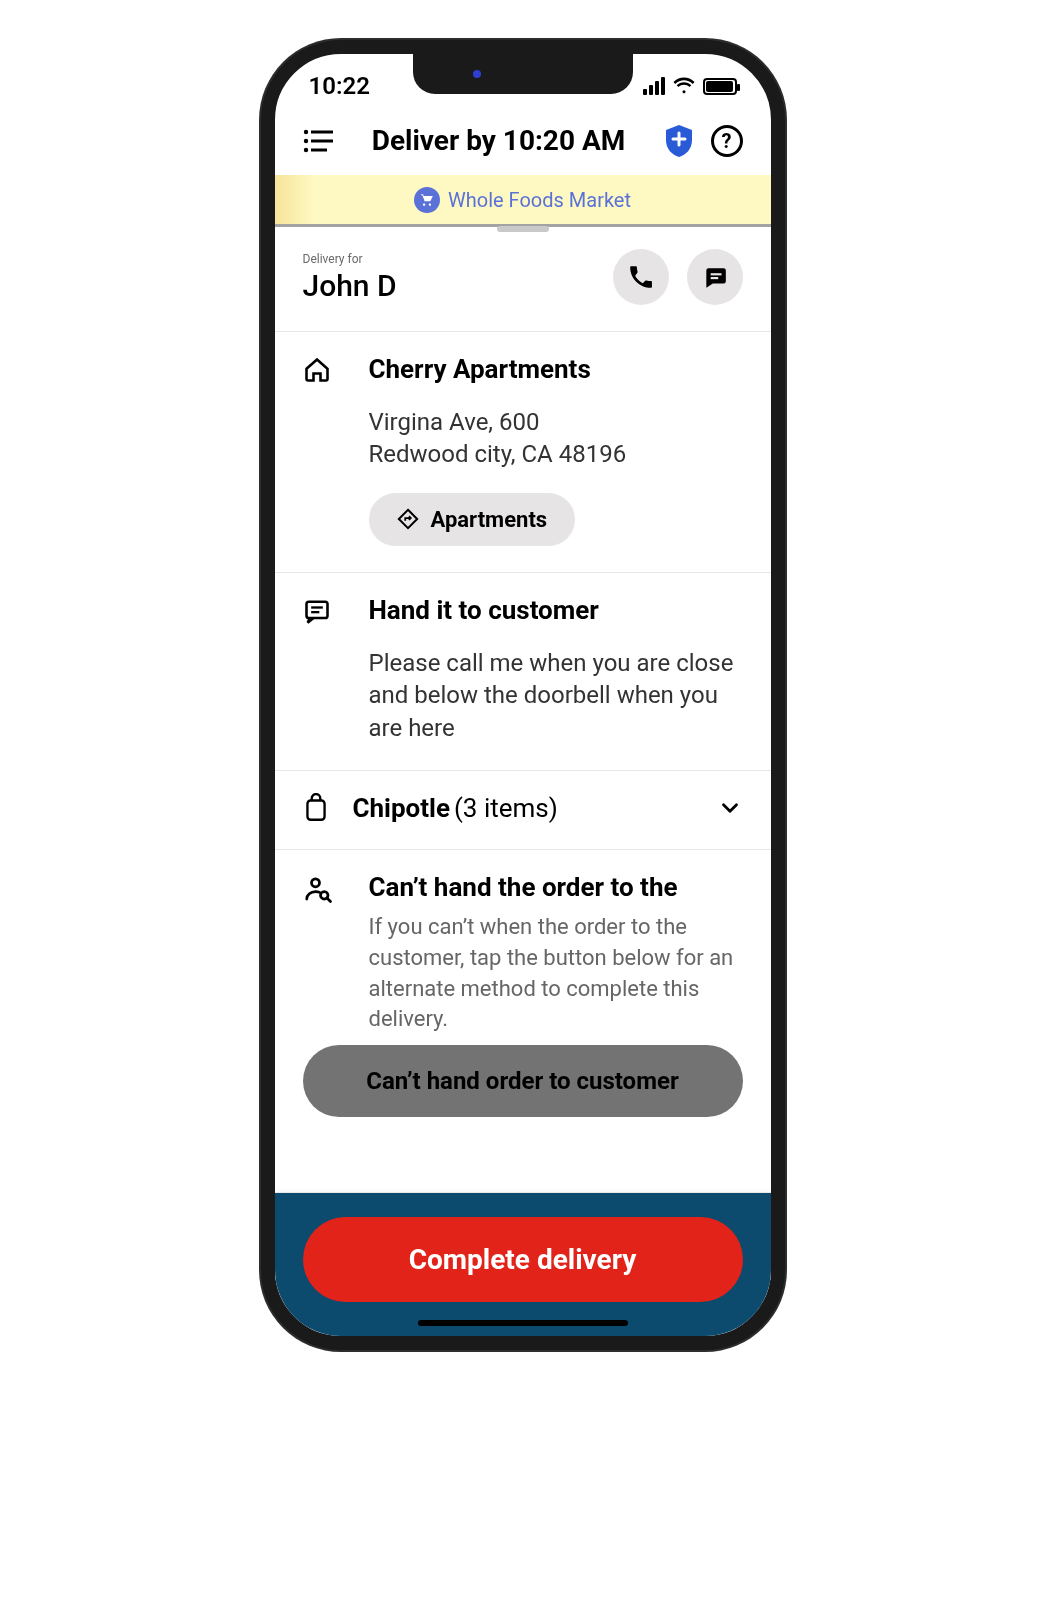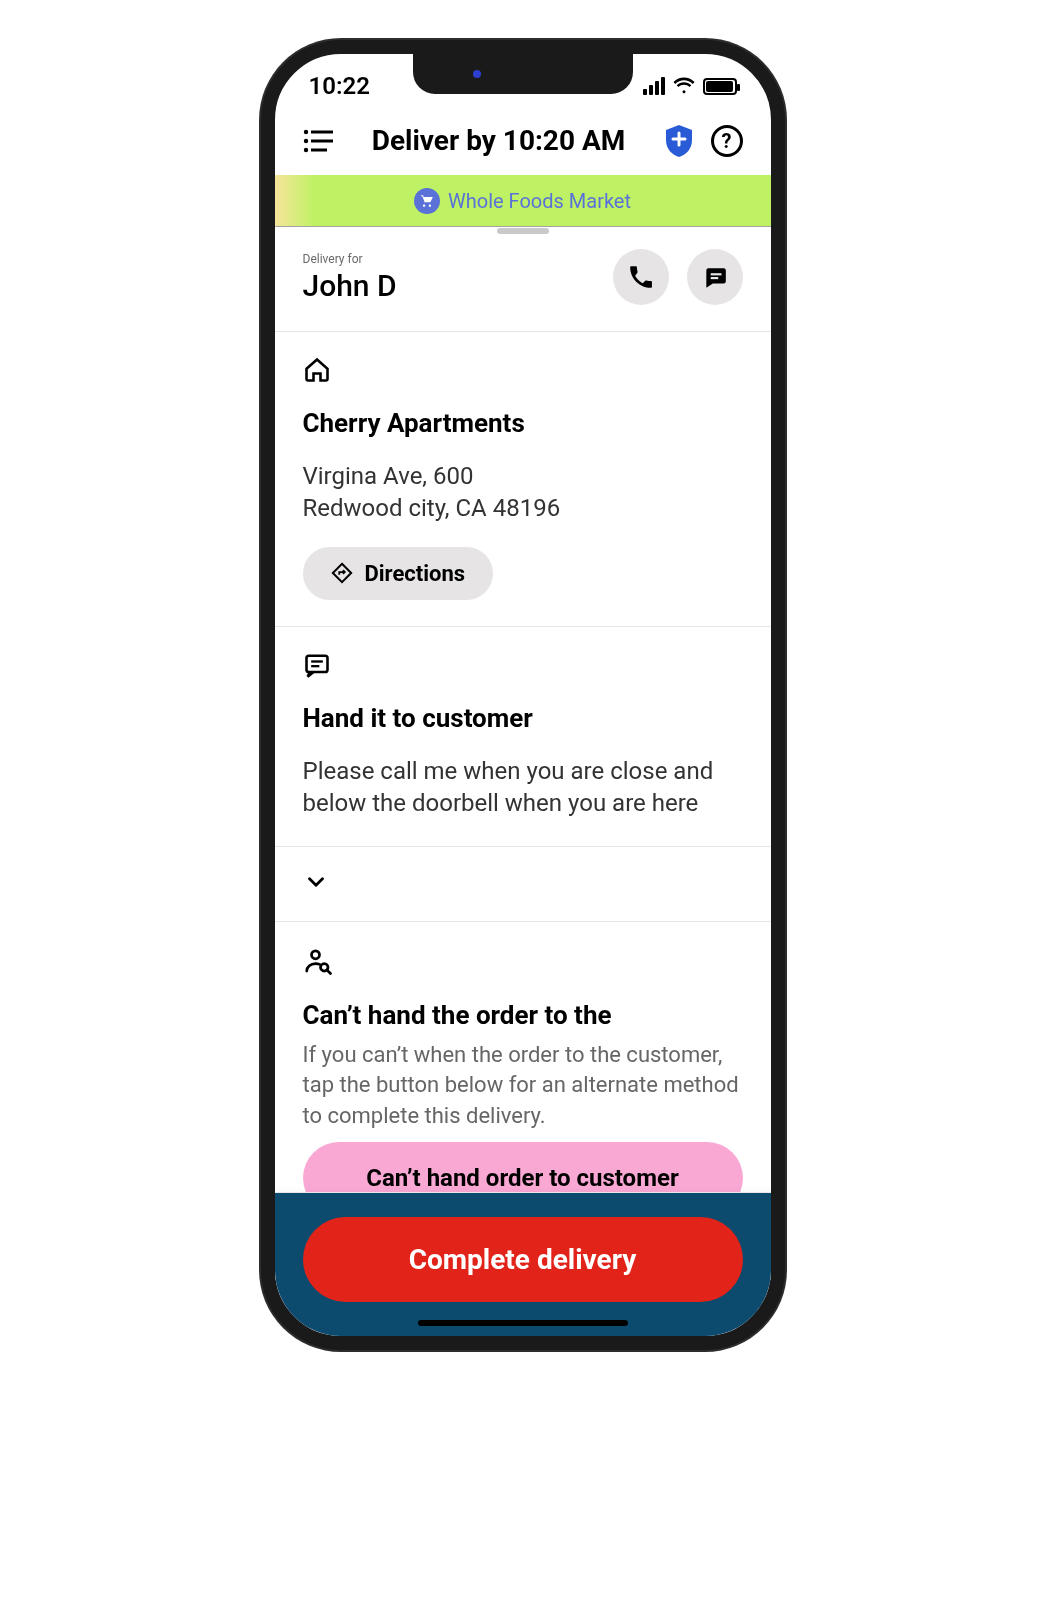--- a/index.html
+++ b/index.html
@@ -65,24 +65,24 @@
     width:28px; height:32px;
     display:flex; align-items:center; justify-content:center;
   }
   .help-circle {
     width:32px; height:32px; border:3px solid #000; border-radius:50%;
     display:flex; align-items:center; justify-content:center;
     font-size:20px; font-weight:700;
   }
 
   .map-sliver {
-    height: 52px; background:#bef264;
+    height: 52px; background:#fef9c3;
     position:relative; display:flex; align-items:center; justify-content:center;
     color:#5a72d8; font-size:20px;
-    border-bottom: 1px solid #a3a3a3;
+    border-bottom: 3px solid #a3a3a3;
   }
   .map-sliver .poi { display:flex; align-items:center; gap:8px;}
   .map-sliver .cart{
     width:26px; height:26px; border-radius:50%; background:#5a72d8;
     display:flex; align-items:center; justify-content:center;
   }
   .drag-handle {
     position:absolute; bottom:-8px; left:50%; transform:translateX(-50%);
     width:52px; height:6px; border-radius:3px; background:#c9c9c9;
   }
@@ -93,42 +93,42 @@
   .delivery-for { display:flex; justify-content:space-between; align-items:center;}
   .delivery-for .left .label { font-size:12px; color:#6a6a6a; }
   .delivery-for .left .name { font-size:30px; font-weight:500; margin-top:2px;}
   .circle-btn {
     width:56px; height:56px; border-radius:50%; background:#e6e4e4;
     display:flex; align-items:center; justify-content:center;
     cursor:pointer;
   }
   .contact-row{ display:flex; gap:18px;}
 
-  .row { display:flex; gap:24px;flex-direction:column; }
+  .row { display:flex; gap:36px; }
   .row .icon-col { width:30px; flex-shrink:0; padding-top:2px;}
   .row .body-col { flex:1; }
   .body-col .heading { font-size:26px; font-weight:700; }
   .body-col .sub { font-size:24px; color:#333; margin-top:22px; line-height:1.35;}
   .body-col .sub2 { font-size:22px; color:#666; margin-top:10px; line-height:1.4;}
   .pill-btn {
     display:inline-flex; align-items:center; gap:12px;
     background:#e6e4e4; border-radius:36px; padding:14px 28px;
     font-size:22px; font-weight:700; margin-top:22px; cursor:pointer;
   }
 
   .order-row { display:flex; align-items:center; justify-content:space-between;}
   .order-row .left { display:flex; align-items:center; gap:24px;}
   .order-row .title { font-size:26px; font-weight:700;}
   .order-row .count { font-size:26px; font-weight:400;}
   .chevron { width:26px; height:26px;}
 
   .wide-grey-btn {
     width: calc(100% - 56px);
     margin: 0 28px 12px 28px;
-    background:#f9a8d4; border-radius:40px;
+    background:#737373; border-radius:40px;
     padding:22px 0; text-align:center;
     font-size:24px; font-weight:700; cursor:pointer;
   }
   .section.no-border{ border-bottom:none; padding-bottom:10px;}
 
   .footer {
     position:absolute; left:0; right:0; bottom:0;
     padding: 24px 28px 34px 28px;
     background:#0c4a6e;
     box-shadow: 0 -2px 6px rgba(0,0,0,0.04), 0 -1px 0 #eee;
@@ -232,21 +232,21 @@
       </div>
       <div class="body-col">
         <div class="heading">Cherry Apartments</div>
         <div class="sub">Virgina Ave, 600</div>
         <div class="sub" style="margin-top:0">Redwood city, CA 48196</div>
         <div class="pill-btn">
           <svg width="22" height="22" viewBox="0 0 24 24">
             <path fill="none" stroke="#000" stroke-width="2.2" d="M12 2l10 10-10 10L2 12z"></path>
             <path fill="none" stroke="#000" stroke-width="2" d="M9 14v-3h5m-1-2 2 2-2 2"></path>
           </svg>
-          <span>Directions</span>
+          <span>Apartments</span>
         </div>
       </div>
     </div>
   </div>
 
   <div class="section">
     <div class="row">
       <div class="icon-col">
         <svg width="28" height="28" viewBox="0 0 24 24">
           <rect x="3" y="4" width="18" height="14" rx="2" fill="none" stroke="#000" stroke-width="2.2"></rect>
@@ -257,20 +257,32 @@
       </div>
       <div class="body-col">
         <div class="heading">Hand it to customer</div>
         <div class="sub">Please call me when you are close and below the doorbell when you are here</div>
       </div>
     </div>
   </div>
 
   <div class="section">
     <div class="order-row">
+      <div class="left">
+        <div class="icon-col">
+          <svg width="26" height="30" viewBox="0 0 24 28">
+            <rect x="4" y="7" width="16" height="18" rx="3" fill="none" stroke="#000" stroke-width="2.2"></rect>
+            <path d="M8 7V5a4 4 0 018 0v2" fill="none" stroke="#000" stroke-width="2.2"></path>
+          </svg>
+        </div>
+        <div>
+          <span class="title">Chipotle</span>
+          <span class="count">(3 items)</span>
+        </div>
+      </div>
       <svg class="chevron" viewBox="0 0 24 24">
         <path d="M6 9l6 6 6-6" fill="none" stroke="#000" stroke-width="2.6" stroke-linecap="round" stroke-linejoin="round"></path>
       </svg>
     </div>
   </div>
 
   <div class="section no-border">
     <div class="row">
       <div class="icon-col">
         <svg width="30" height="30" viewBox="0 0 24 24">

